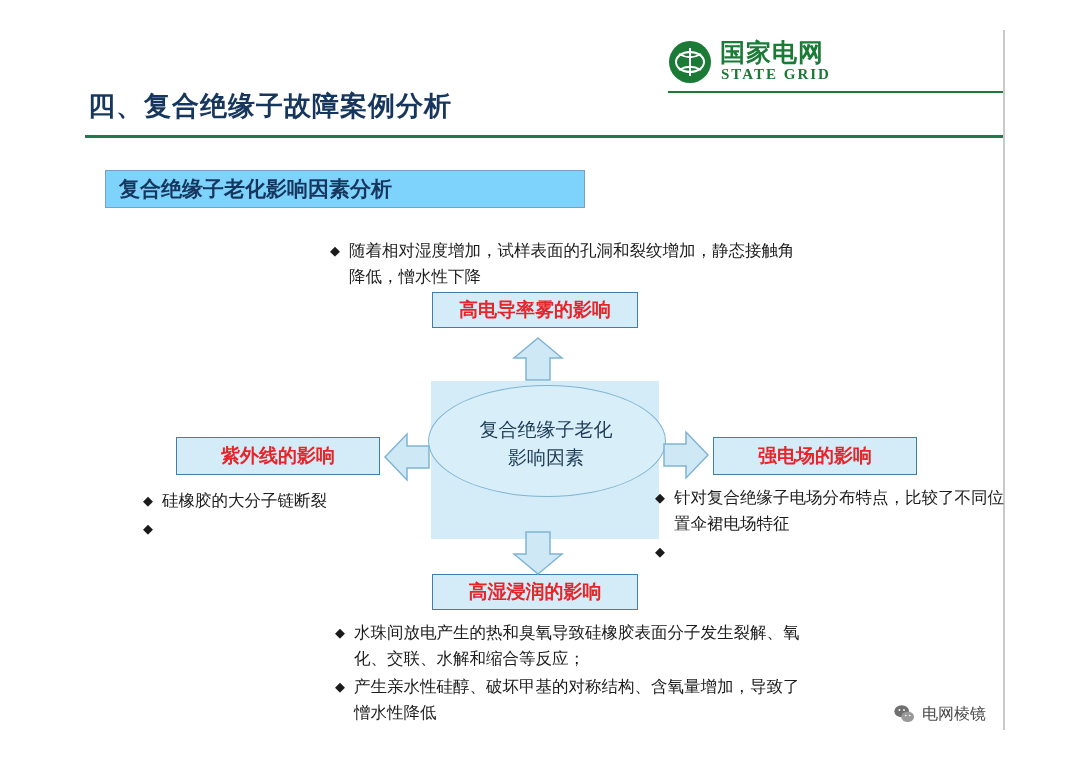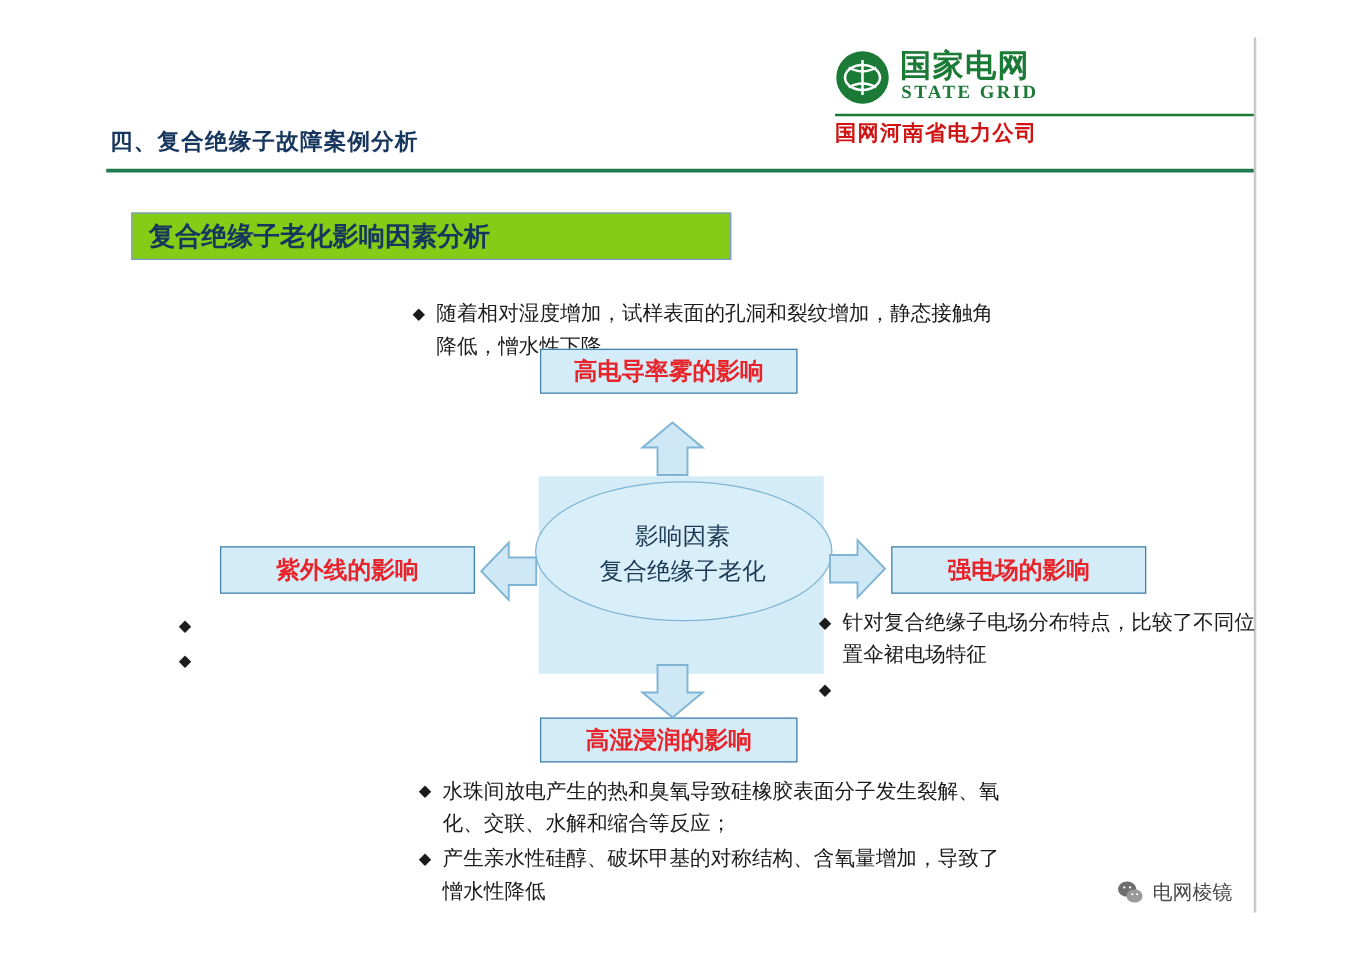--- a/index.html
+++ b/index.html
@@ -81,26 +81,25 @@
     font-size: 10.5px;
     font-weight: bold;
     color: #1a7a36;
     letter-spacing: 0.4px;
     font-family: "Liberation Serif", serif;
   }
   .title-text {
     position: absolute;
     left: 88px;
     top: 88px;
-    font-size: 18px;
+    font-size: 27px;
     font-weight: bold;
     color: #17365d;
     letter-spacing: 1px;
     font-family: Liberation Serif, serif;
-    margin-top: 13px;
   }
   .title-rule {
     position: absolute;
     left: 85px;
     top: 135px;
     width: 918px;
     height: 3px;
     background: #1f7a4d;
   }
   
@@ -112,21 +111,21 @@
     height: 700px;
     background: #c9c9c9;
   }
   
   .banner {
     position: absolute;
     left: 105px;
     top: 170px;
     width: 480px;
     height: 38px;
-    background: #84cc16;
+    background: #7dd3fc;
     border: 1px solid #7e9cc9;
     display: flex;
     align-items: center;
     padding-left: 13px;
     box-sizing: border-box;
   }
   .banner span {
     font-size: 21px;
     font-weight: bold;
     color: #17365d;
@@ -171,21 +170,21 @@
     align-items: center;
     justify-content: center;
     box-sizing: border-box;
   }
   .redbox span {
     font-size: 19px;
     font-weight: bold;
     color: #e8232a;
     font-family: "DejaVu Sans", sans-serif;
   }
-  #box-top    { left: 432px; top: 279px; width: 206px; height: 36px; }
+  #box-top    { left: 432px; top: 292px; width: 206px; height: 36px; }
   #box-bottom { left: 432px; top: 574px; width: 206px; height: 36px; }
   #box-left   { left: 176px; top: 437px; width: 204px; height: 38px; }
   #box-right  { left: 713px; top: 437px; width: 204px; height: 38px; }
   
   .arrow { position: absolute; }
   
   .bullets { position: absolute; }
   .bullet-row {
     display: flex;
     align-items: flex-start;
@@ -238,42 +237,41 @@
     <svg class="logo-mark" viewBox="0 0 44 44">
       <circle cx="22" cy="22" r="21" fill="#1a7a36"></circle>
       <path d="M8 22a14 10 0 0 1 28 0a14 10 0 0 1 -28 0" fill="none" stroke="#ffffff" stroke-width="2"></path>
       <path d="M22 8 L22 36" stroke="#ffffff" stroke-width="2"></path>
       <path d="M11 14c7 4 15 4 22 0" stroke="#ffffff" stroke-width="2" fill="none"></path>
       <path d="M11 30c7-4 15-4 22 0" stroke="#ffffff" stroke-width="2" fill="none"></path>
     </svg>
     <div class="logo-cn">国家电网</div>
     <div class="logo-en">STATE GRID</div>
     <div class="logo-rule"></div>
-    <div class="logo-sub-cn">国网河南省电力公司</div>
   </div>
 
   <div class="title-text">四、复合绝缘子故障案例分析</div>
   <div class="title-rule"></div>
 
   <div class="banner">
     <span>复合绝缘子老化影响因素分析</span>
   </div>
 
   <div class="bullets" id="bullets-top">
     <div class="bullet-row">
       <span class="bullet-mark">◆</span>
       <span class="bullet-text">随着相对湿度增加，试样表面的孔洞和裂纹增加，静态接触角降低，憎水性下降</span>
     </div>
   </div>
 
   <div class="center-rect"></div>
   <div class="ellipse"></div>
   <div class="ellipse-label">
+    <div>复合绝缘子老化</div>
     <div>影响因素</div>
-    <div>复合绝缘子老化</div>
   </div>
 
   <div class="redbox" id="box-top">
     <span>高电导率雾的影响</span>
   </div>
   <div class="redbox" id="box-bottom">
     <span>高湿浸润的影响</span>
   </div>
   <div class="redbox" id="box-left">
     <span>紫外线的影响</span>
@@ -294,20 +292,21 @@
     <polygon points="2,25 24,2 24,14 46,14 46,36 24,36 24,48" fill="#cfe8f5" stroke="#7fb4d4" stroke-width="1.5"></polygon>
   </svg>
 
   <svg class="arrow" style="left:662px; top:430px; width:48px; height:50px;" viewBox="0 0 48 50">
     <polygon points="46,25 24,2 24,14 2,14 2,36 24,36 24,48" fill="#cfe8f5" stroke="#7fb4d4" stroke-width="1.5"></polygon>
   </svg>
 
   <div class="bullets" id="bullets-left">
     <div class="bullet-row">
       <span class="bullet-mark">◆</span>
+      <span class="bullet-text">硅橡胶的大分子链断裂</span>
     </div>
     <div class="bullet-row">
       <span class="bullet-mark">◆</span>
     </div>
   </div>
 
   <div class="bullets" id="bullets-right">
     <div class="bullet-row">
       <span class="bullet-mark">◆</span>
       <span class="bullet-text">针对复合绝缘子电场分布特点，比较了不同位置伞裙电场特征</span>

